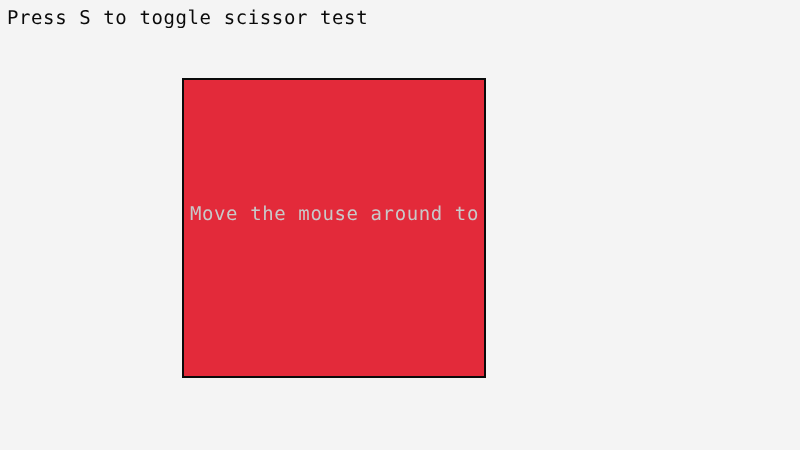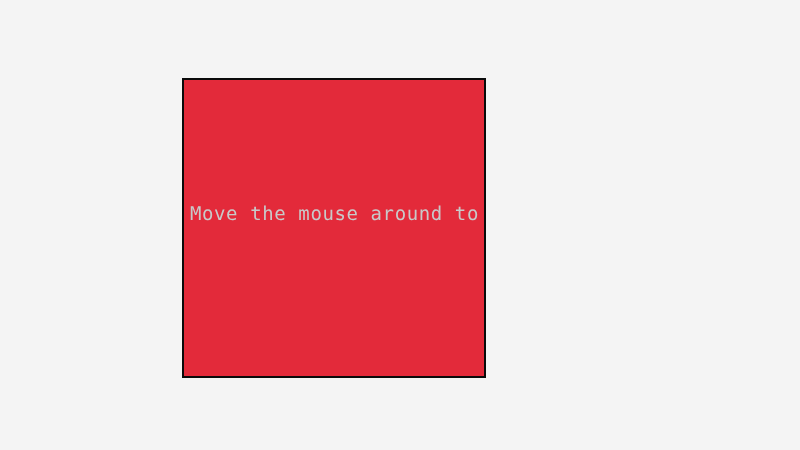--- a/index.html
+++ b/index.html
@@ -68,18 +68,19 @@
     -webkit-font-smoothing: none;
     font-smooth: never;
     text-rendering: geometricPrecision;
   }
 </style>
 </head>
 <body>
 
 <div id="app-canvas">
 
+  <div id="hint-text">Press S to toggle scissor test</div>
 
   <div id="scissor-rect">
     <div id="clipped-text">Move the mouse around to reveal the scissor area</div>
   </div>
 
 </div>
 
 </body></html>

